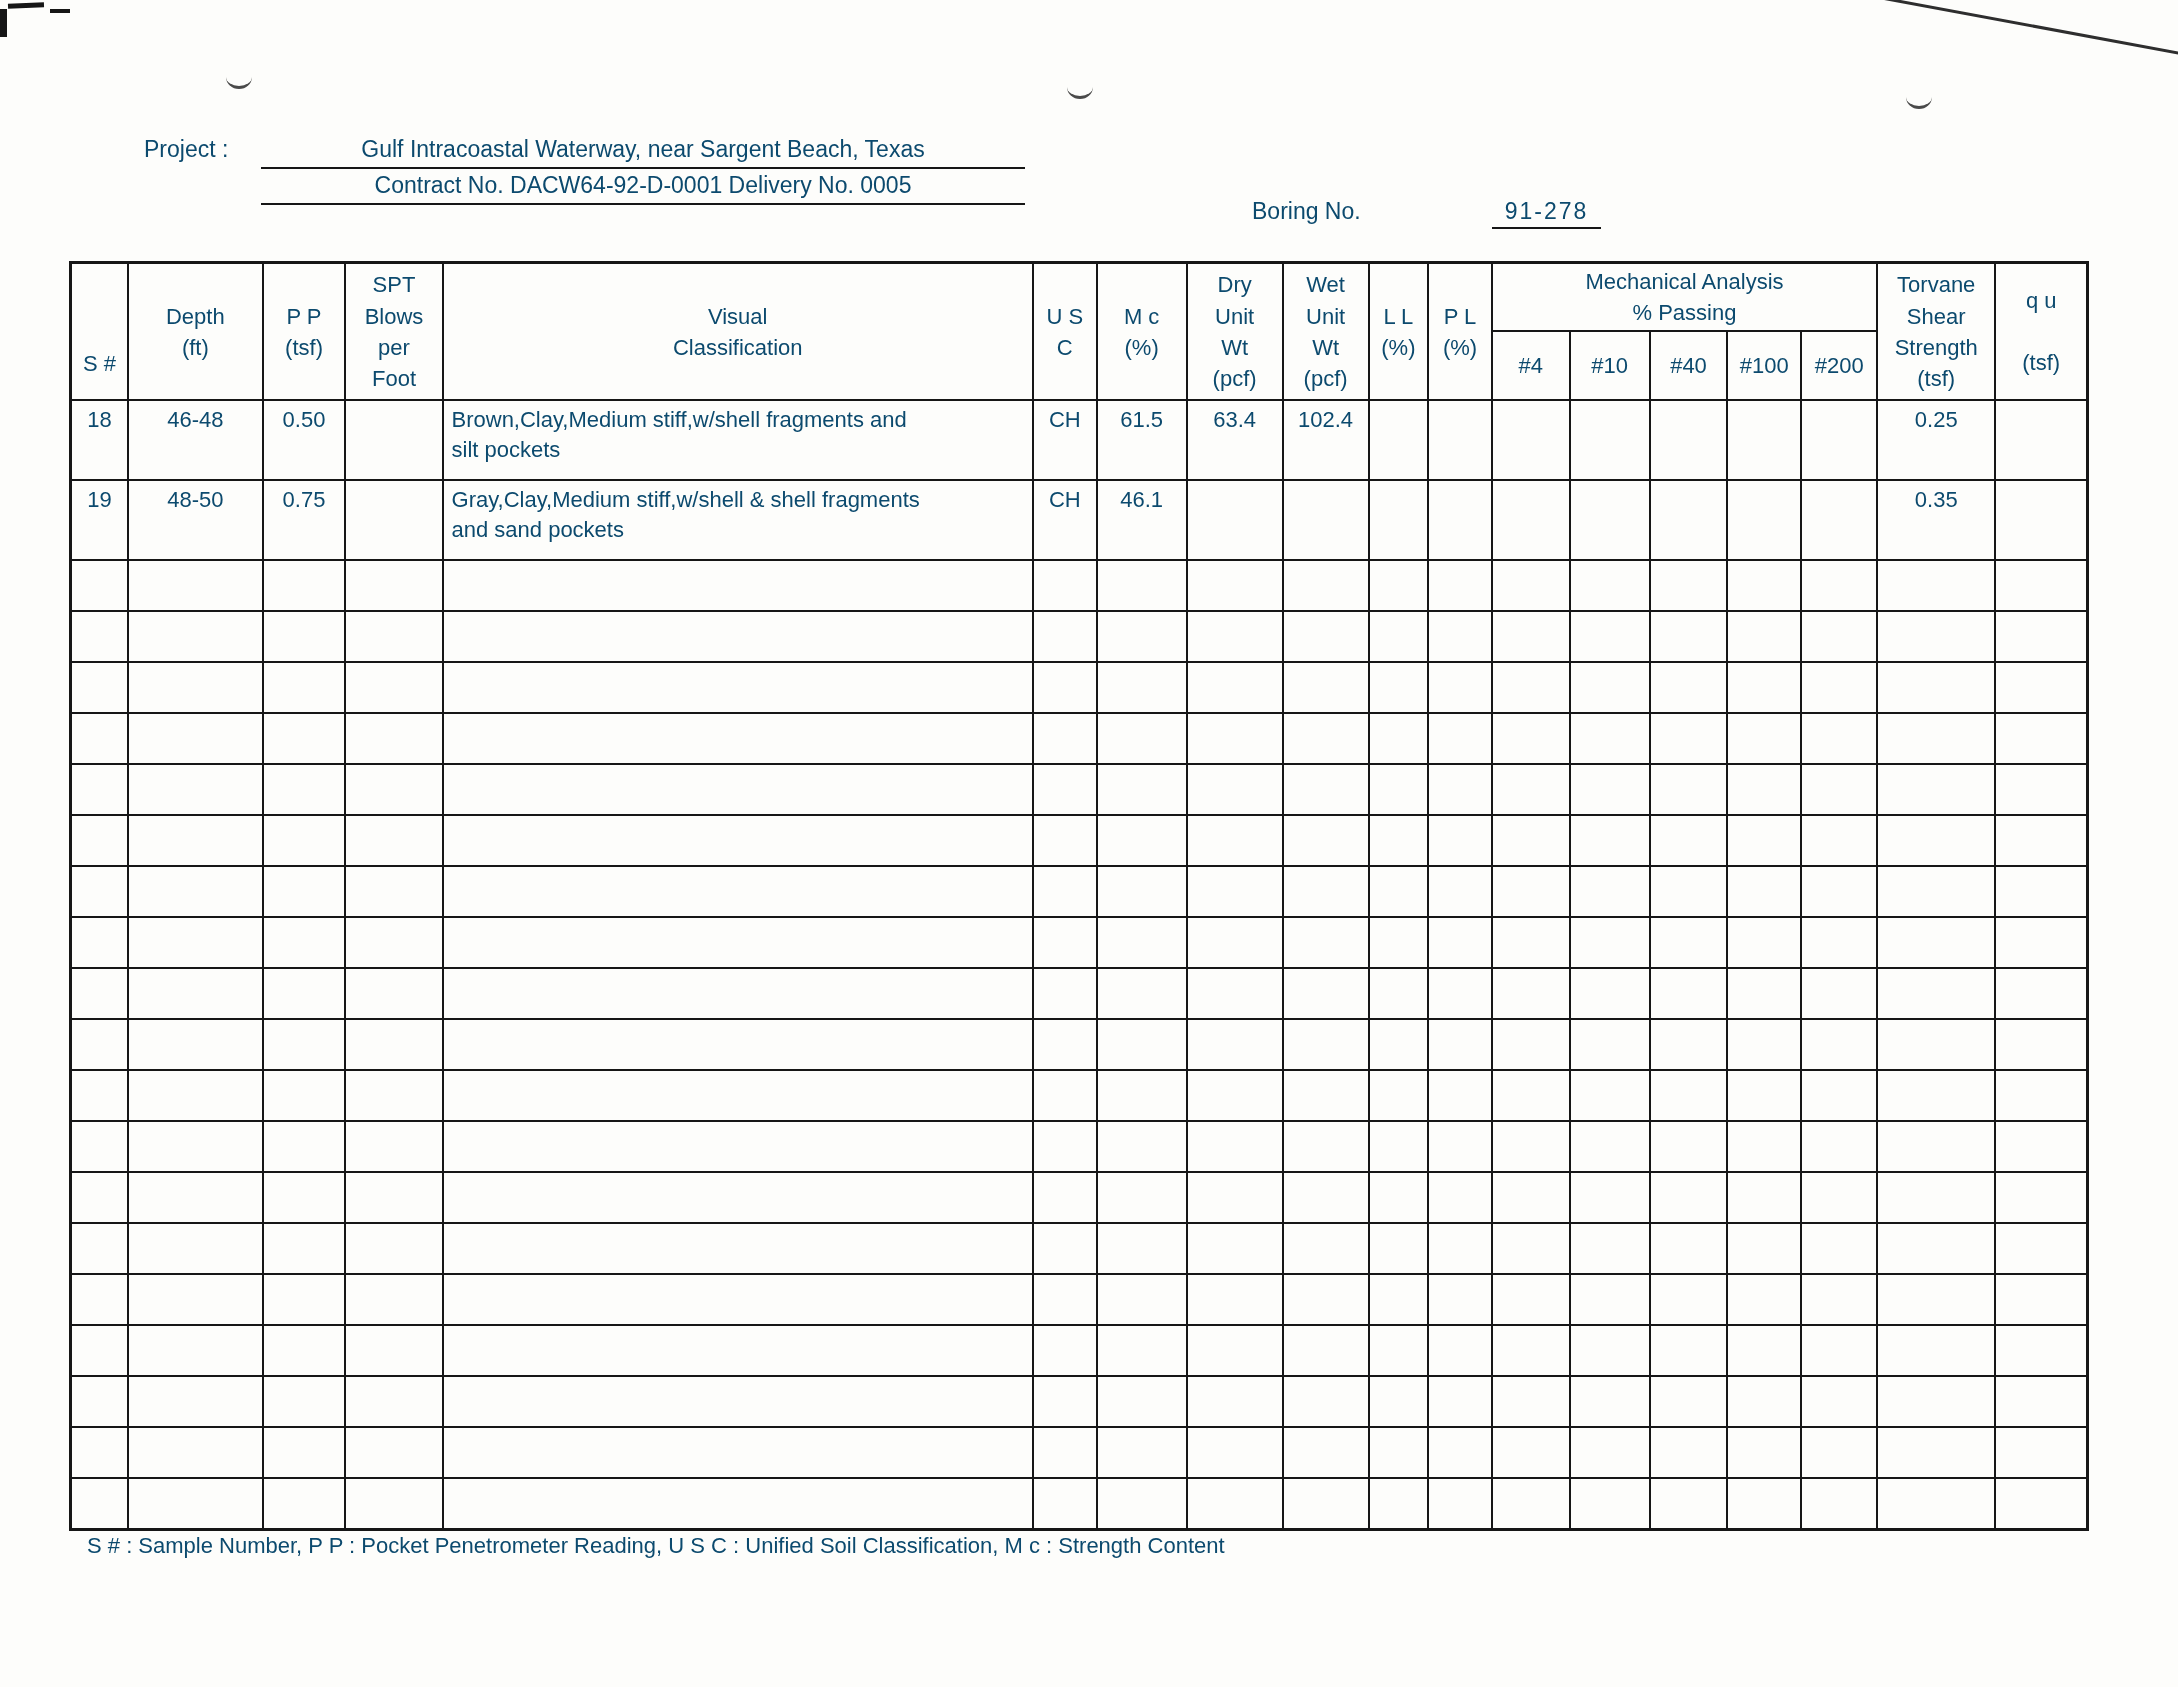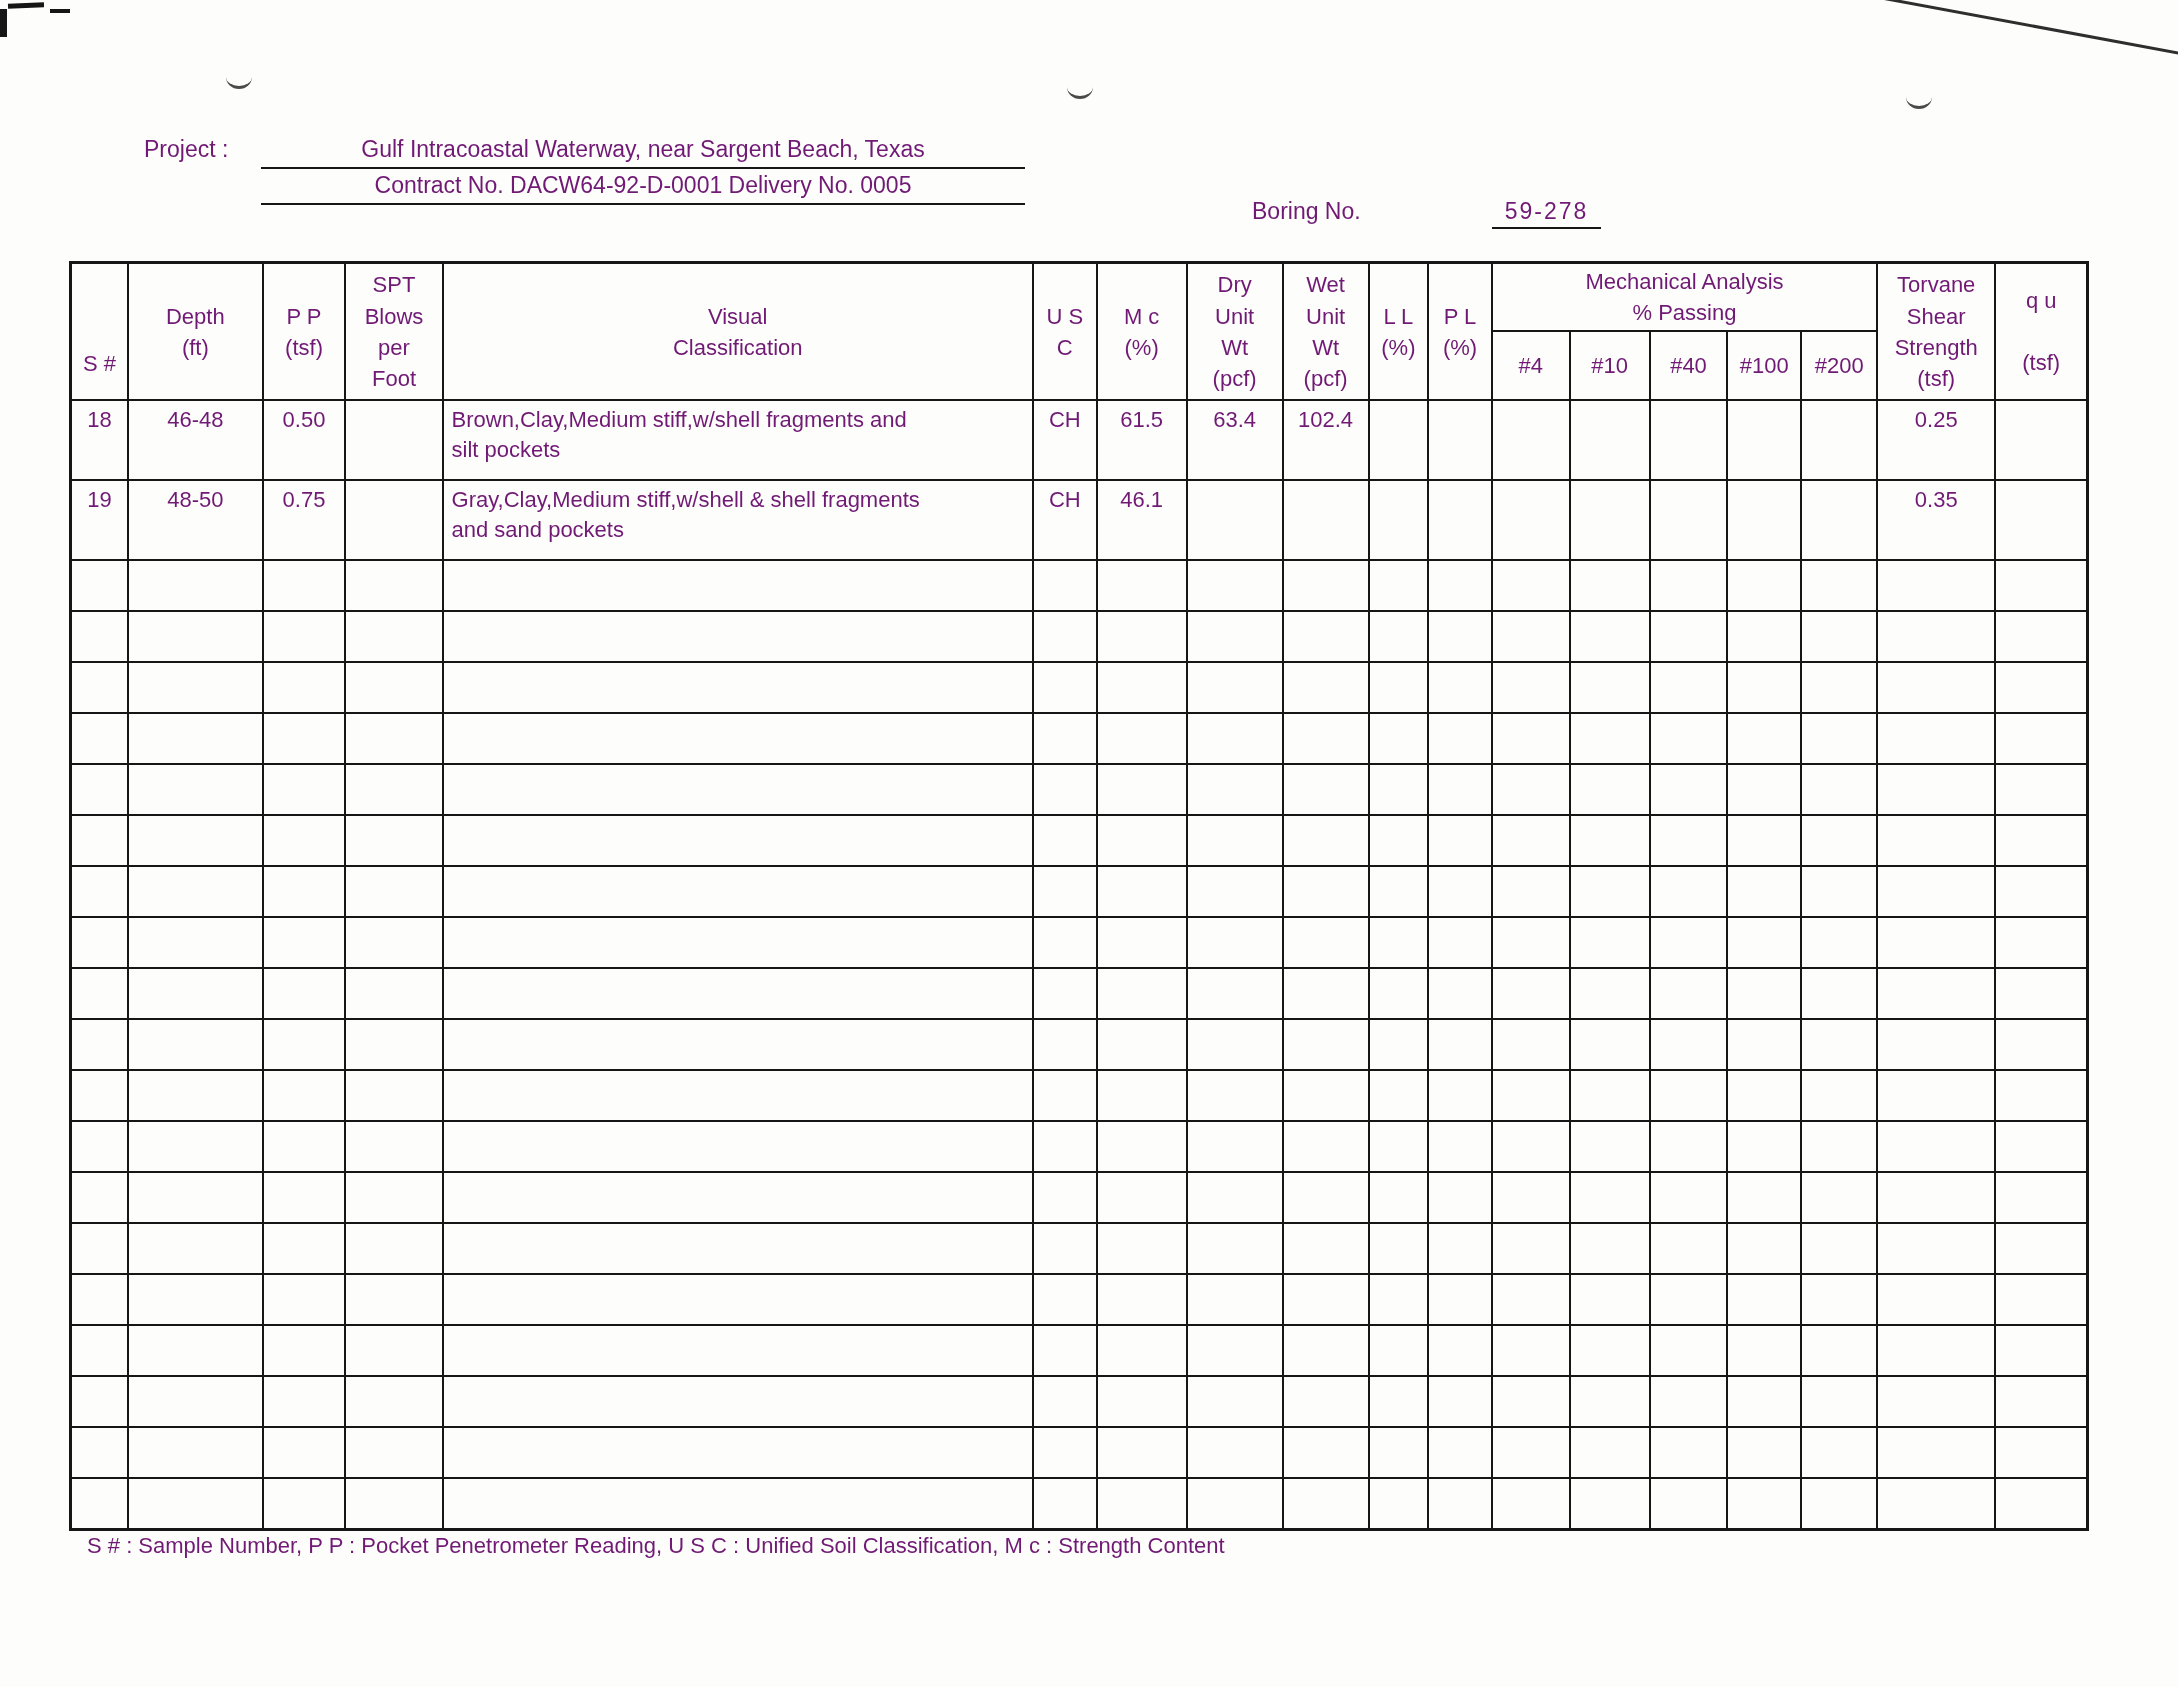--- a/index.html
+++ b/index.html
@@ -2,21 +2,21 @@
 <html><head>
 <meta charset="utf-8">
 <style>
   * { margin:0; padding:0; box-sizing:border-box; }
   html,body { background:#e8e8e8; }
   .page {
     position:relative;
     width:2178px; height:1687px;
     background:#fdfdfb;
     font-family:"Liberation Sans", sans-serif;
-    color:#701a75;
+    color:#0c4a6e;
     overflow:hidden;
     margin:0 auto;
   }
 
   
   .art { position:absolute; background:#161616; }
   .art-tl-dash1 { left:8px;  top:3px;  width:36px; height:5px; transform:rotate(-2deg); }
   .art-tl-dash2 { left:50px; top:9px;  width:20px; height:4px; }
   .art-tl-edge  { left:0;    top:9px;  width:7px;  height:28px; }
   .art-tr-line  { left:1879px; top:-4px; width:327px; height:3px; background:#2e2e2e;
@@ -79,21 +79,21 @@
     <span class="project-label">Project :</span>
     <div class="project-lines">
       <div class="project-line">Gulf Intracoastal Waterway, near Sargent Beach, Texas</div>
       <div class="project-line">Contract No. DACW64-92-D-0001 Delivery No. 0005</div>
     </div>
   </div>
 
 
   <div class="boring-block">
     <span class="boring-label">Boring No.</span>
-    <span class="boring-value">59-278</span>
+    <span class="boring-value">91-278</span>
   </div>
 
   <div class="table-wrap">
     <table>
       <colgroup>
         <col style="width:57px">
           <col style="width:133px">
           <col style="width:82px">
         <col style="width:96px">
           <col style="width:584px">

